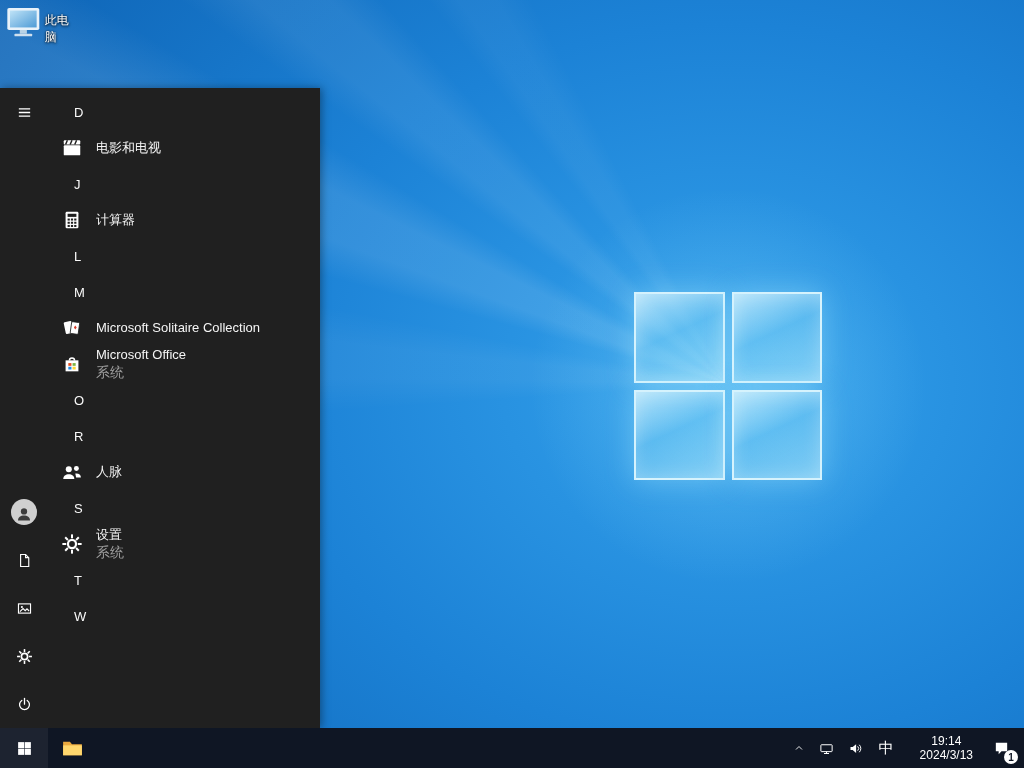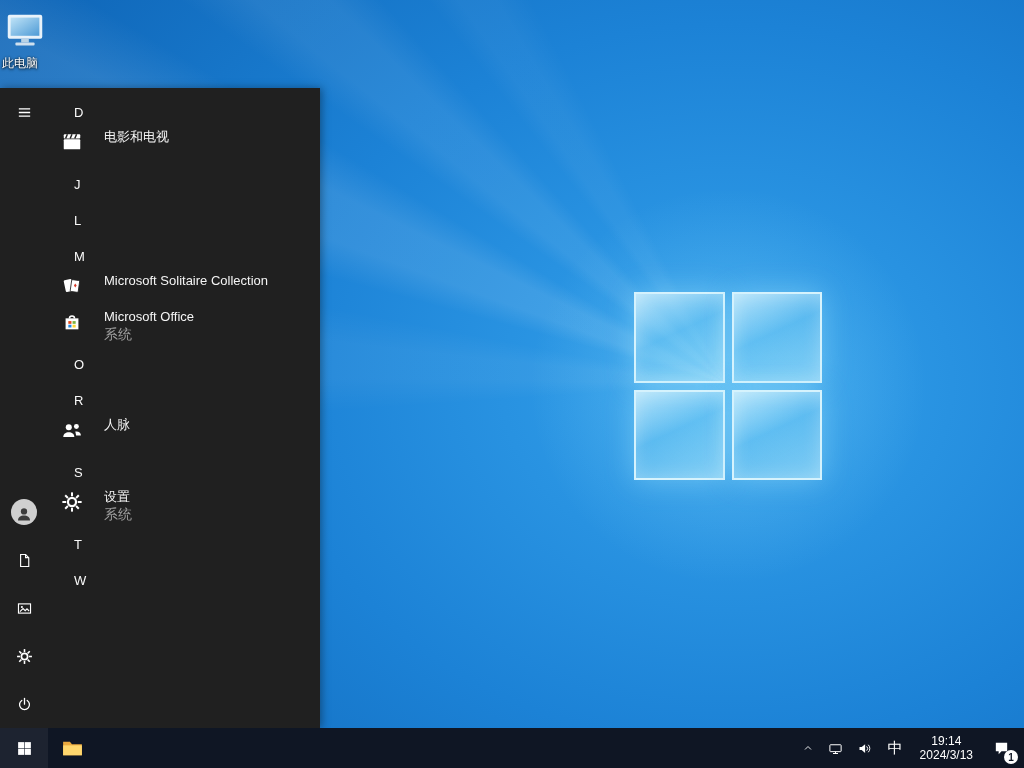--- a/index.html
+++ b/index.html
@@ -20,42 +20,42 @@
       rgba(255,255,255,0.04) 325deg 329deg, transparent 333deg 360deg); }
   .glow { position: absolute; left: 528px; top: 186px; width: 400px; height: 400px;
     background: radial-gradient(circle, rgba(150,225,252,0.35) 0%, transparent 70%); }
   .winflag { position: absolute; left: 634px; top: 292px; width: 188px; height: 188px;
     display: grid; grid-template-columns: 1fr 1fr; grid-template-rows: 1fr 1fr; gap: 7px; }
   .pane { background: linear-gradient(155deg, rgba(200,238,253,0.85) 0%,
       rgba(118,206,246,0.50) 45%, rgba(160,225,250,0.68) 100%);
     border: 2px solid rgba(218,244,253,0.95);
     box-shadow: 0 0 26px rgba(150,225,252,0.45), inset 0 0 18px rgba(255,255,255,0.25); }
 
-  .desktop-icon { position: absolute; left: 2px; top: 8px; width: 76px;
-    display: flex; flex-direction: column; align-items: flex-start; cursor: pointer; }
+  .desktop-icon { position: absolute; left: 2px; top: 0; width: 76px;
+    display: flex; flex-direction: row; align-items: flex-end; cursor: pointer; }
   .desktop-icon svg { width: 46px; height: 46px; }
   .desktop-icon .di-label { margin-top: 1px; font-size: 12px; color: #fff;
     text-shadow: 0 1px 3px rgba(0,0,0,0.9), 0 0 2px rgba(0,0,0,0.7); }
 
   
   .start-menu { position: absolute; left: 0; top: 88px; width: 320px; height: 640px;
     background: #202020; display: flex; color: #fff; z-index: 5;
     box-shadow: 2px 0 8px rgba(0,0,0,0.35); }
   .rail { width: 48px; display: flex; flex-direction: column; justify-content: space-between; }
   .rail-btn { width: 48px; height: 48px; display: flex; align-items: center; justify-content: center;
     background: transparent; border: none; color: #fff; cursor: pointer; }
   .rail-btn svg { width: 17px; height: 17px; }
   .avatar { width: 26px; height: 26px; border-radius: 50%; background: #cfcfcf;
     display: flex; align-items: center; justify-content: center; color: #3c3c3c; overflow: hidden; }
   .avatar svg { width: 18px; height: 18px; margin-top: 3px; }
 
   .app-list { flex: 1; padding-top: 6px; overflow: hidden; }
   .letter-row { height: 36px; display: flex; align-items: center; padding-left: 26px;
     font-size: 13px; color: #fafafa; cursor: pointer; }
-  .app-row { height: 36px; display: flex; gap: 20px;
+  .app-row { height: 36px; display: flex; align-items: center; gap: 12px;
     padding: 0 18px 0 12px; cursor: pointer; }
   .app-icon { width: 24px; height: 24px; flex: 0 0 24px; display: flex; align-items: center;
     justify-content: center; color: #fff; }
   .app-icon svg { width: 22px; height: 22px; }
   .app-text { display: flex; flex-direction: column; line-height: 1.15; }
   .app-name { font-size: 13px; color: #f5f5f5; }
   .app-sub { font-size: 14px; color: #9e9e9e; margin-top: 1px; }
   .row-chevron { margin-left: auto; color: #d6d6d6; display: flex; }
   .row-chevron svg { width: 13px; height: 13px; }
 
@@ -66,21 +66,21 @@
     background: transparent; border: none; color: #fff; cursor: pointer; }
   .tb-btn.start { background: rgba(255,255,255,0.06); }
   .tb-btn.start svg { width: 17px; height: 17px; }
   .tb-btn.explorer svg { width: 25px; height: 25px; }
   .tray { margin-left: auto; display: flex; align-items: center; height: 100%; padding-right: 2px; }
   .tray-btn { height: 100%; display: flex; align-items: center; justify-content: center;
     padding: 0 7px; background: none; border: none; color: #fff; cursor: pointer; position: relative; }
   .tray-btn svg { width: 15px; height: 15px; }
   .tray-btn.chev svg { width: 12px; height: 12px; }
   .tray-btn.ime { font-size: 15px; padding: 0 9px; }
-  .tray-btn.clock { flex-direction: column; font-size: 12px; line-height: 14px; padding: 0 8px; }
+  .tray-btn.clock { flex-direction: column; font-size: 12px; line-height: 14px; padding: 0 8px; margin-left: 9px; }
   .tray-btn.notif { padding: 0 12px 0 12px; }
   .tray-btn.notif svg { width: 17px; height: 17px; }
   .badge { position: absolute; right: 4px; bottom: 4px; min-width: 14px; height: 14px;
     border-radius: 7px; background: #ffffff; color: #0f1624; font-size: 10px; font-weight: bold;
     display: flex; align-items: center; justify-content: center; padding: 0 3px; }
 </style>
 </head>
 <body>
 
 <svg width="0" height="0" style="position:absolute" aria-hidden="true">
@@ -283,20 +283,30 @@
           <svg>
             <use href="#i-clapper"></use>
           </svg>
         </span>
       <span class="app-text">
           <span class="app-name">电影和电视</span>
         </span>
     </div>
 
     <div class="letter-row">J</div>
+    <div class="app-row">
+      <span class="app-icon">
+          <svg>
+            <use href="#i-calc"></use>
+          </svg>
+        </span>
+      <span class="app-text">
+          <span class="app-name">计算器</span>
+        </span>
+    </div>
 
     <div class="letter-row">L</div>
 
     <div class="letter-row">M</div>
     <div class="app-row">
       <span class="app-icon">
           <svg>
             <use href="#i-cards"></use>
           </svg>
         </span>

